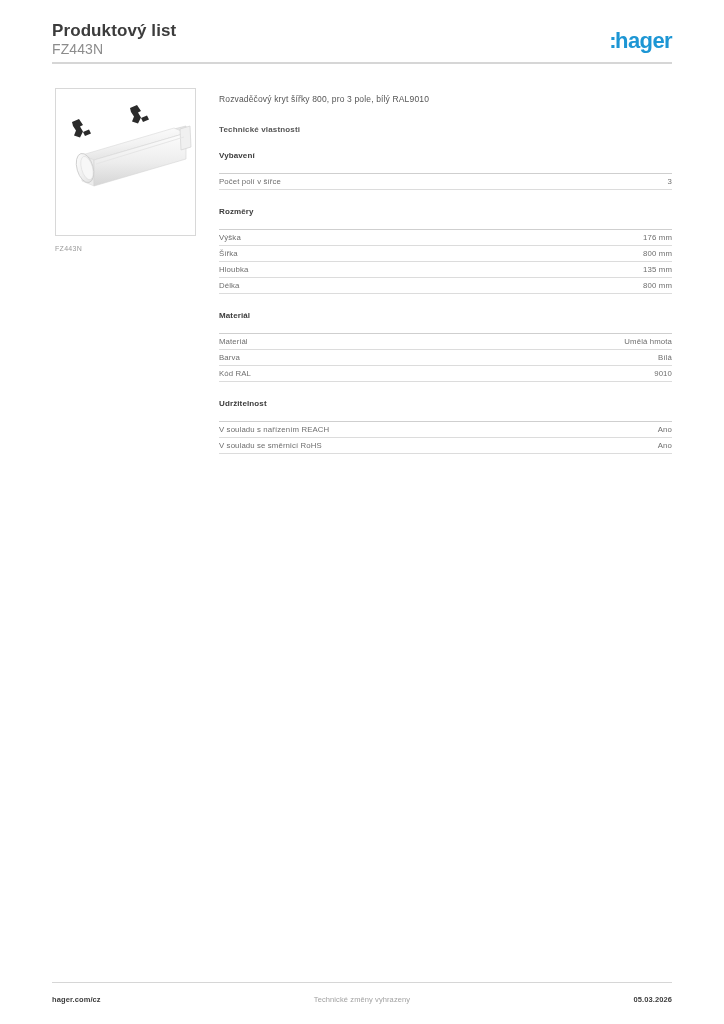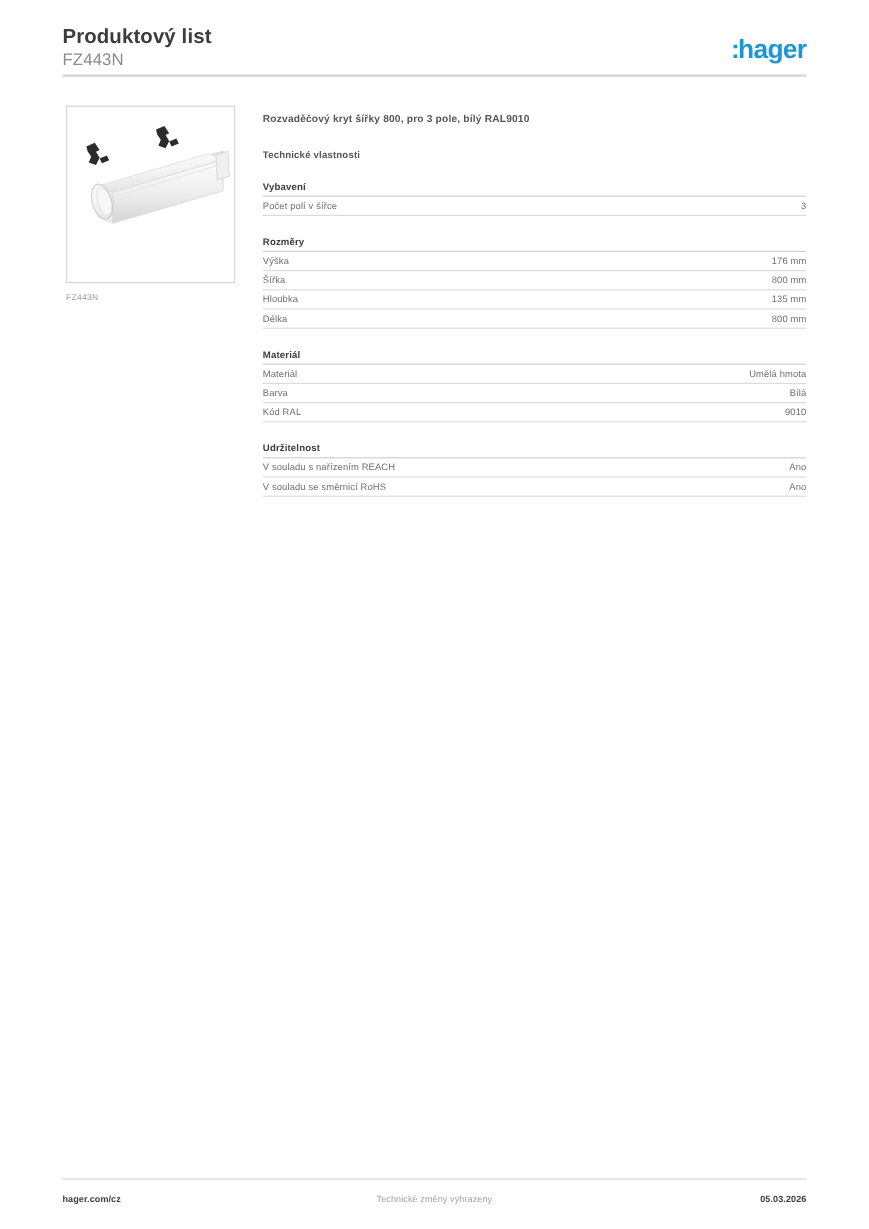--- a/index.html
+++ b/index.html
@@ -96,42 +96,42 @@
 
   
   .content {
     position: absolute;
     left: 219px;
     top: 93px;
     width: 453px;
   }
   .product-desc {
     font-size: 8.5px;
-    font-weight: bold;
+    font-weight: normal;
     color: #555555;
     letter-spacing: 0.15px;
     line-height: 12px;
   }
   .tech-heading {
     margin-top: 20px;
     font-size: 8px;
     font-weight: bold;
     color: #555555;
     letter-spacing: 0.15px;
   }
 
   .spec-section {
     margin-top: 17px;
   }
   .spec-section-title {
     font-size: 8px;
     font-weight: bold;
     color: #3c3c3c;
     letter-spacing: 0.12px;
-    padding-bottom: 3px;
+    padding-bottom: 13px;
     border-bottom: 1px solid #cfcfcf;
   }
   .spec-row {
     display: flex;
     justify-content: space-between;
     align-items: flex-end;
     border-bottom: 1px solid #dcdcdc;
     padding: 3px 0 3px 0;
     font-size: 7.8px;
     letter-spacing: 0.12px;

